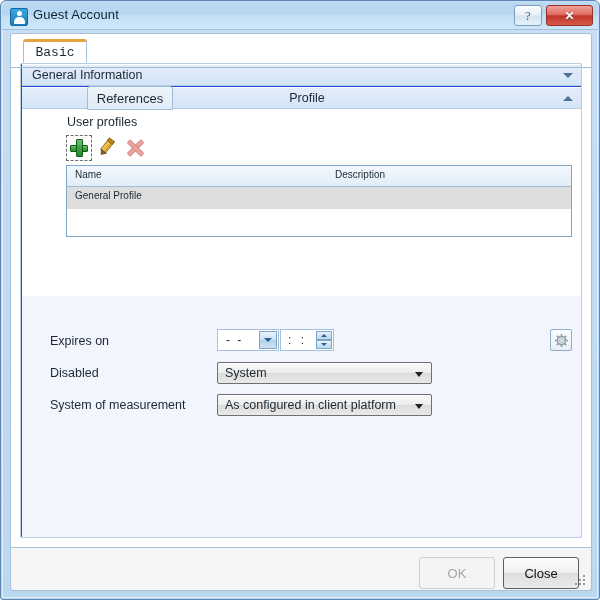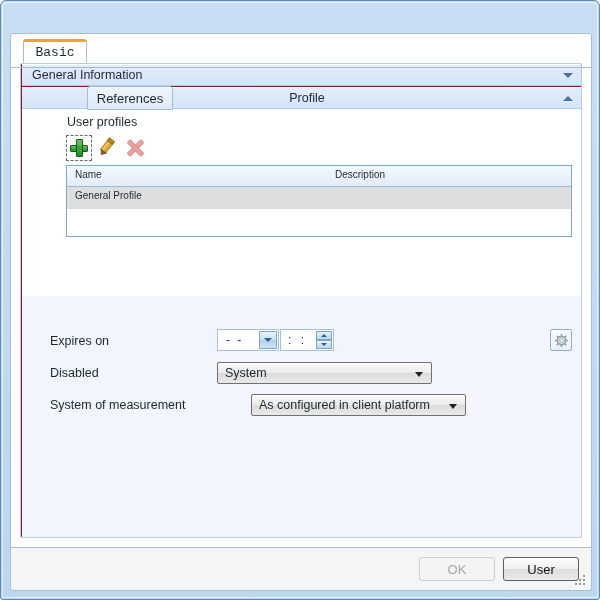--- a/index.html
+++ b/index.html
@@ -149,21 +149,21 @@
     background: #a0bdd6;
     z-index: 1;
   }
 
   
   #panel {
     position: absolute;
     left: 9px; top: 29px;
     width: 562px; height: 475px;
     box-sizing: border-box;
-    background: #7f1d1d;
+    background: #1d4ed8;
     border: 1px solid #b9cfe4;
     border-radius: 2px;
     overflow: hidden;
   }
 
   
   .sec-header {
     position: absolute;
     left: 1px;
     width: 560px; height: 22px;
@@ -423,36 +423,36 @@
     font-size: 12.5px; color: #1b2833;
   }
   .combo .combo-arr {
     position: absolute; right: 8px; top: 9px;
     width: 0; height: 0;
     border-left: 4px solid transparent;
     border-right: 4px solid transparent;
     border-top: 5px solid #222222;
   }
   #combo-disabled { left: 195px; top: 66px; width: 215px; }
-  #combo-sysmeas  { left: 195px; top: 98px; width: 215px; margin-left: 34px; }
+  #combo-sysmeas  { left: 195px; top: 98px; width: 215px; }
 
   
   #footer {
     position: absolute;
     left: 9px; top: 547px;
     width: 582px; height: 43px;
     box-sizing: border-box;
     background: #f5f5f5;
     border: 1px solid #a7c0d8;
     border-top: none;
     border-radius: 0 0 3px 3px;
   }
   .dlg-btn {
     position: absolute; top: 9px;
-    width: 76px; height: 24px;
+    width: 76px; height: 32px;
     box-sizing: border-box;
     border-radius: 3px;
     font-size: 13px;
     display: flex; align-items: center; justify-content: center;
     cursor: default;
   }
   #btn-ok {
     right: 96px;
     background: #f4f4f4;
     border: 1px solid #cfcfcf;
@@ -473,20 +473,29 @@
     width: 2px; height: 2px;
     background: #9a9a9a;
   }
 </style>
 </head>
 <body>
 
 <div id="window">
   <div id="window-inner-border"></div>
 
+  <div id="titlebar">
+    <div id="title-icon">
+      <div class="head"></div>
+      <div class="body"></div>
+    </div>
+    <div id="title-text">Guest Account</div>
+    <div id="help-btn" class="win-btn">?</div>
+    <div id="close-btn" class="win-btn">✕</div>
+  </div>
 
   <div id="client">
 
     <div id="tabstrip">
       <div id="tab-underline"></div>
       <div id="tab-basic" class="tab active">Basic</div>
       <div id="tab-references" class="tab inactive">References</div>
     </div>
 
     <div id="panel">
@@ -581,21 +590,21 @@
           <span class="combo-text">As configured in client platform</span>
           <span class="combo-arr"></span>
         </div>
 
       </div>
     </div>
   </div>
 
   <div id="footer">
     <div id="btn-ok" class="dlg-btn">OK</div>
-    <div id="btn-close" class="dlg-btn">User</div>
+    <div id="btn-close" class="dlg-btn">Close</div>
     <div id="resize-grip">
       <i style="left:8px;top:8px"></i>
         <i style="left:4px;top:8px"></i>
         <i style="left:0px;top:8px"></i>
       <i style="left:8px;top:4px"></i>
         <i style="left:4px;top:4px"></i>
       <i style="left:8px;top:0px"></i>
     </div>
   </div>
 </div>

